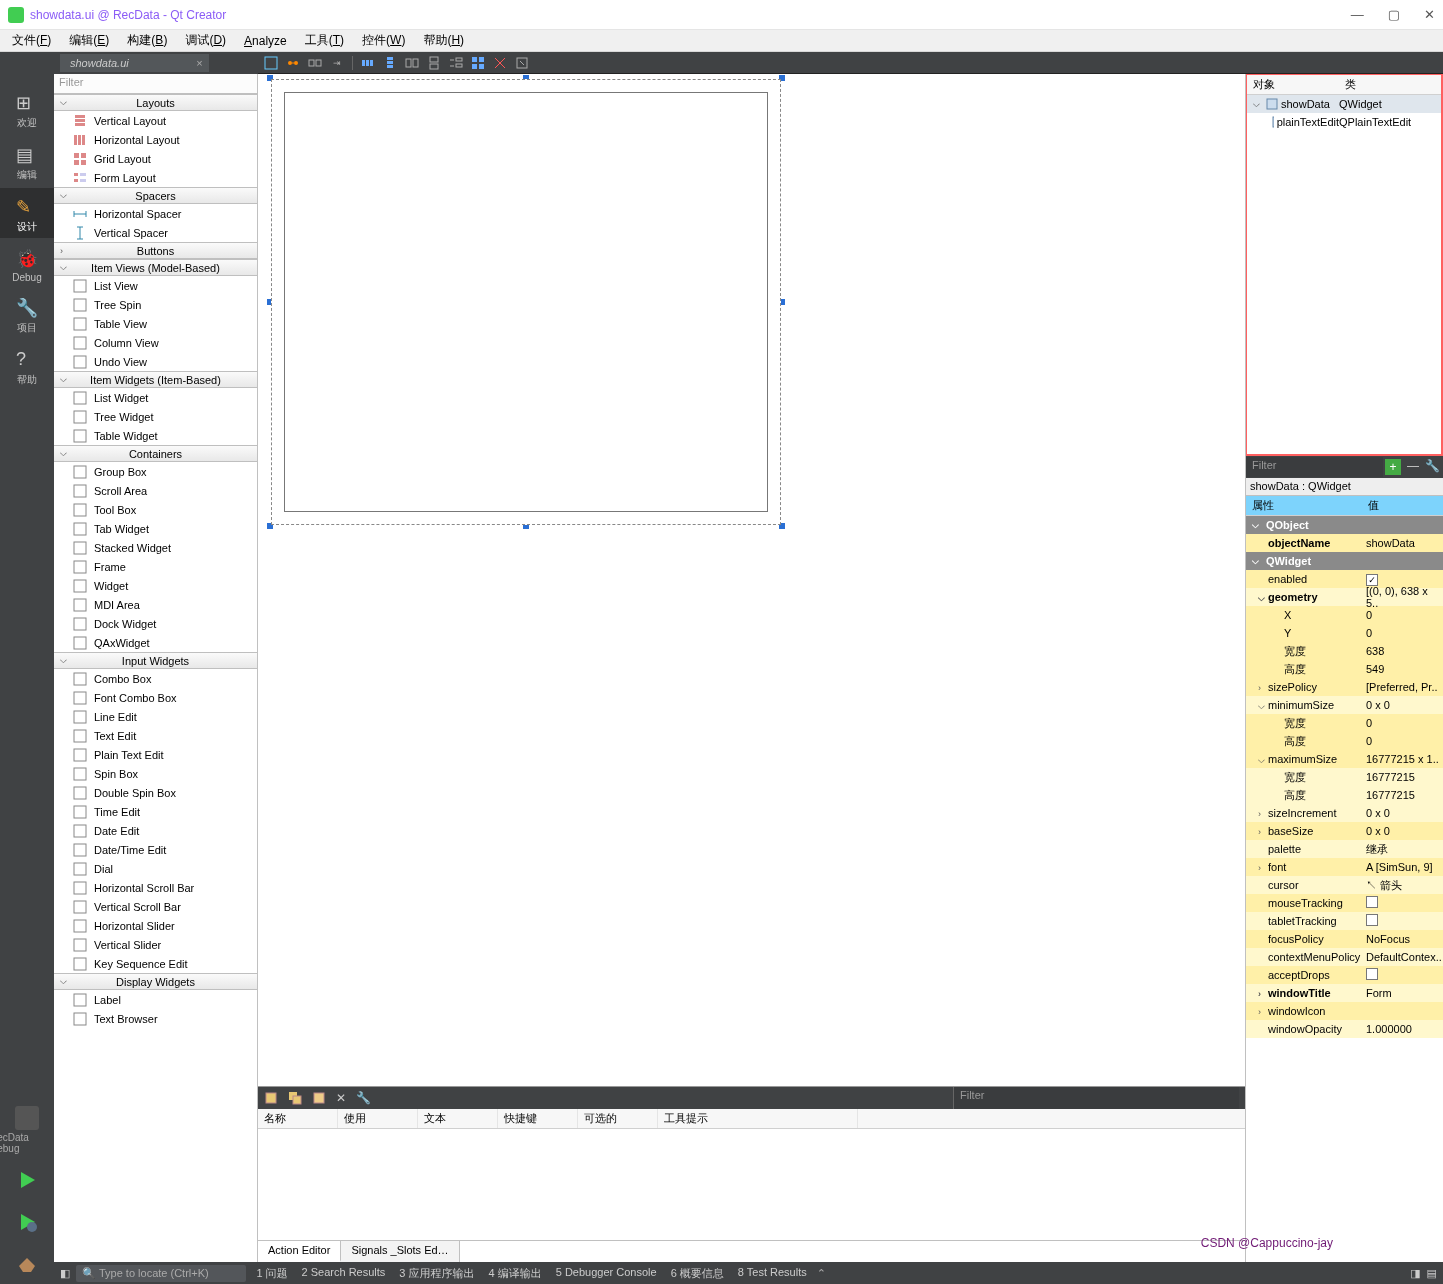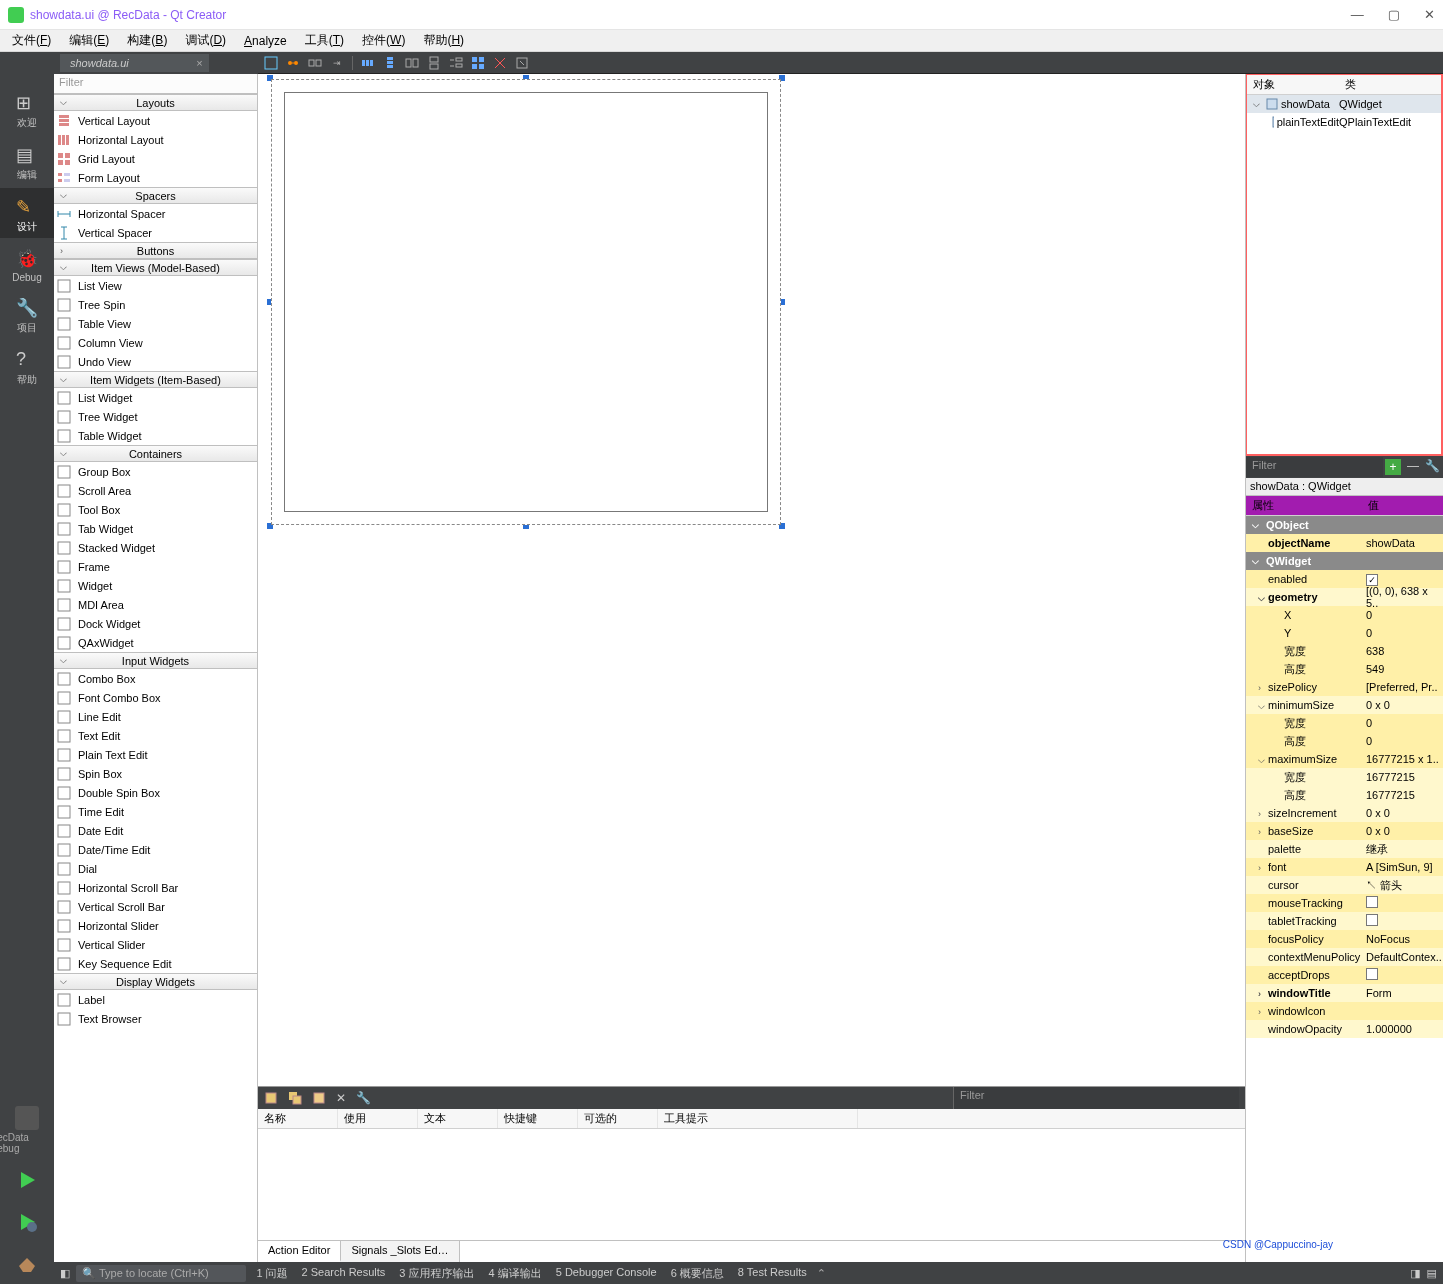--- a/index.html
+++ b/index.html
@@ -28,21 +28,21 @@
 .toprow { display: flex; height: calc(100% - 22px); }
 
 .widgetbox { width: 204px; border-right: 1px solid #c0c0c0; display: flex; flex-direction: column; background: #fff; }
 .filter { height: 20px; border-bottom: 1px solid #c0c0c0; color: #999; padding: 2px 5px; font-size: 11px; background: #fcfcfc;}
 .wb-scroll { flex: 1; overflow-y: auto; }
 .wb-scroll::-webkit-scrollbar { width: 16px; }
 .wb-scroll::-webkit-scrollbar-thumb { background: #c0c0c0; border: 3px solid #f0f0f0; }
 .wb-scroll::-webkit-scrollbar-track { background: #f0f0f0; }
 .wb-cat { background: linear-gradient(#fafafa,#e8e8e8); border: 1px solid #bfbfbf; border-left:none; border-right:none; text-align: center; font-size: 11px; height: 17px; display: flex; align-items: center; justify-content: center; position: relative; }
 .wb-cat .chev { position: absolute; left: 6px; font-size: 9px; color: #555; }
-.wb-item { display: flex; align-items: center; height: 19px; padding-left: 2px; gap: 6px; font-size: 11px; }
+.wb-item { display: flex; align-items: center; height: 19px; padding-left: 18px; gap: 6px; font-size: 11px; }
 .wb-item .wicon { width: 16px; height: 16px; display: inline-flex; align-items: center; justify-content: center; }
 
 .canvas-zone { flex: 1; display: flex; flex-direction: column; background: #fff; min-width: 0;}
 .canvas-toolbar { height: 22px; background: #404244; display: flex; align-items: center; padding: 0 6px; gap: 8px; border-bottom: 1px solid #222;}
 .canvas-toolbar .ti { width: 14px; height: 14px; }
 .canvas-area { flex: 1; position: relative; overflow: hidden; }
 .designer-form { position: absolute; left: 12px; top: 4px; width: 512px; height: 448px; }
 .handle { width: 6px; height: 6px; background: #2a6fd4; position: absolute; }
 .crop { position: absolute; left: 1px; top: 1px; right: 1px; bottom: 1px; border: 1px dashed #888; background: #fff; }
 .inner { position: absolute; left: 12px; top: 12px; right: 12px; bottom: 12px; border: 1px solid #777; background: #fff; box-shadow: inset 1px 1px 0 #fff; }
@@ -62,39 +62,39 @@
 .obj-head { display: flex; height: 20px; background: #f7f7f7; border-bottom: 1px solid #d0d0d0; }
 .obj-head .oh { padding: 2px 6px; font-size: 11px; }
 .obj-row { display: flex; height: 18px; align-items: center; font-size: 11px; }
 .obj-row .oc1 { width: 92px; padding-left: 6px; display: flex; align-items: center; gap: 3px; }
 .obj-row .oc2 { flex: 1; }
 .obj-row.sel { background: #dfe6ed; }
 .prop-filter-row { height: 22px; background: #404244; display: flex; align-items: center; }
 .prop-filter-row .pf { flex: 1; color: #999; padding: 2px 6px; font-size: 11px; background: #3a3c3e; height: 20px; }
 .prop-filter-row .pbtn { width: 16px; height: 16px; margin: 0 2px; }
 .prop-label { height: 18px; background: #eee; font-size: 11px; padding: 2px 4px; border-bottom: 1px solid #c0c0c0; }
-.prop-head { display: flex; height: 20px; background: #a21caf; border-bottom: 1px solid #d0d0d0; }
+.prop-head { display: flex; height: 20px; background: #7dd3fc; border-bottom: 1px solid #d0d0d0; }
 .prop-head .ph { font-size: 11px; padding: 2px 6px; }
 .prop-scroll { flex: 1; overflow-y: auto; }
 .prop-scroll::-webkit-scrollbar{width:14px}.prop-scroll::-webkit-scrollbar-thumb{background:#c0c0c0}
 .prop-group { background: #8a8a8a; color: #fff; font-weight: bold; font-size: 11px; padding: 2px 6px; display: flex; align-items: center; gap: 4px; height: 18px;}
 .prop-row { display: flex; height: 18px; font-size: 11px; align-items: center; }
 .prop-row .pk { width: 116px; padding-left: 12px; }
 .prop-row .pv { flex: 1; padding-left: 4px; }
 .prop-row.ind1 .pk { padding-left: 28px; }
 .c-yellow { background: #fff8cd; }
 .c-yellow2 { background: #fff0a8; }
 .prop-row.bold .pk { font-weight: bold; }
 .chev2 { font-size: 9px; color: #555; width: 10px; display: inline-block; }
 .checkbox { width: 12px; height: 12px; border: 1px solid #777; display: inline-flex; align-items: center; justify-content: center; font-size: 9px; background: #fff; }
 
 .statusbar { height: 22px; background: #404244; display: flex; align-items: center; color: #ccc; font-size: 11px; padding: 0 6px; gap: 6px; }
 .statusbar .si { padding: 0 4px; }
 .statusbar .search { background: #53565a; padding: 2px 6px; border-radius: 2px; color: #aaa; width: 170px; }
-.watermark { position: absolute; right: 110px; bottom: 34px; color: #1d4ed8; font-size: 10px; pointer-events: none; }
+.watermark { position: absolute; right: 110px; bottom: 34px; color: #701a75; font-size: 12px; pointer-events: none; }
 
 svg { display: block; }
 </style>
 </head>
 <body>
 
 <div class="titlebar">
   <span class="qt-logo"></span>
   <span class="title">showdata.ui @ RecData - Qt Creator</span>
   <div class="winbtns">

